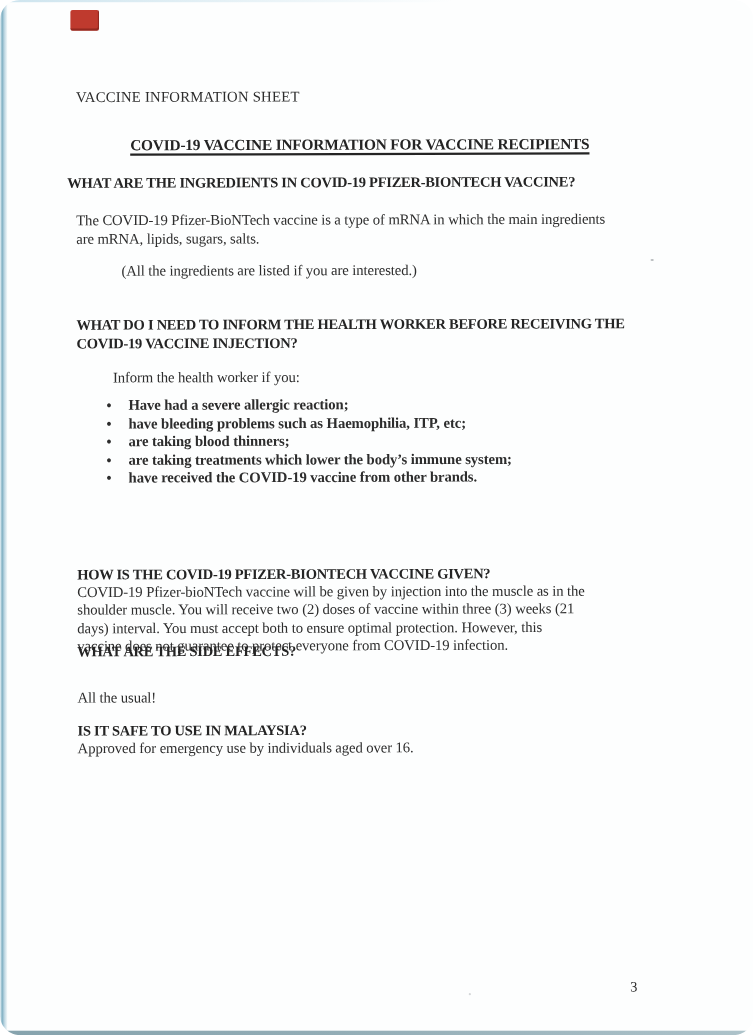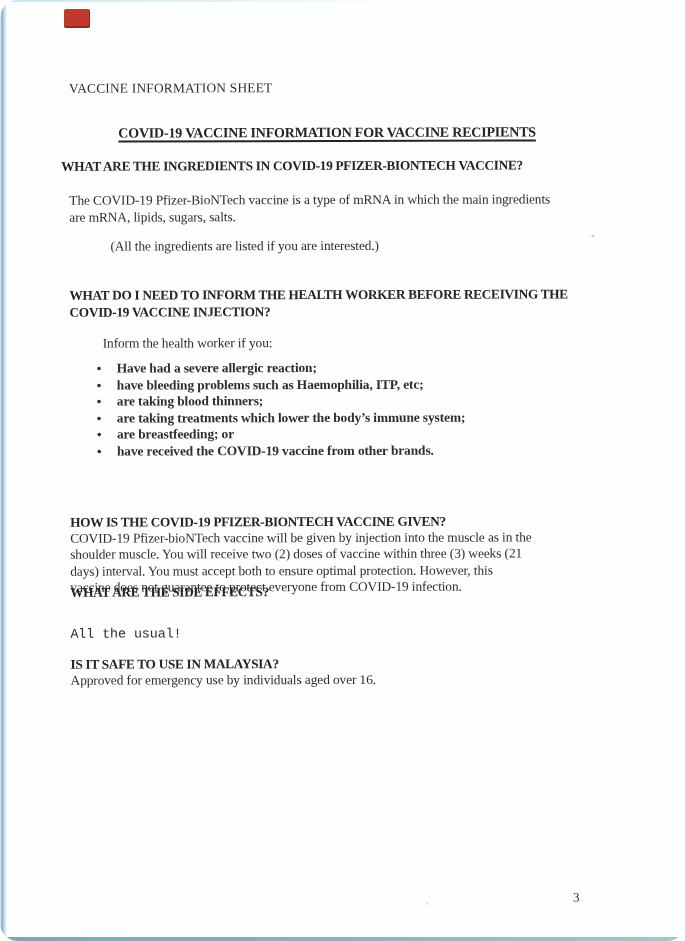--- a/index.html
+++ b/index.html
@@ -63,21 +63,21 @@
   }
   .bullet-list li { position: relative; padding-left: 47px; font-weight: bold; }
   .bullet-list li::before {
     content: "\2022";
     position: absolute; left: 27px; top: 0;
     font-size: 13px;
   }
   .h-s3 { left: 70px; top: 514px; width: 560px; }
   .p-s3 { left: 70px; top: 530px; width: 552px; line-height: 16.3px; }
   .h-s4 { left: 70px; top: 584px; width: 560px; }
-  .p-s4 { left: 70px; top: 626px; width: 545px; font-family: Liberation Mono, monospace; }
+  .p-s4 { left: 70px; top: 626px; width: 545px; }
   .h-s5 { left: 70px; top: 656px; width: 560px; }
   .p-s5 { left: 70px; top: 672px; width: 545px; }
   .page-number { left: 560px; top: 890px; width: 30px; text-align: center; font-size: 13px; }
   .speck { position: absolute; border-radius: 50%; background: #b9bdbf; }
   .speck1 { left: 592px; top: 236px; width: 3px; height: 2px; }
   .speck2 { left: 425px; top: 903px; width: 2px; height: 2px; opacity: .6; }
 </style>
 </head>
 <body>
 
@@ -98,21 +98,20 @@
 
     <div class="t hd h-s2">WHAT DO I NEED TO INFORM THE HEALTH WORKER BEFORE RECEIVING THE
 COVID-19 VACCINE INJECTION?</div>
     <div class="t p-s2intro">Inform the health worker if you:</div>
 
     <ul class="bullet-list">
       <li>Have had a severe allergic reaction;</li>
       <li>have bleeding problems such as Haemophilia, ITP, etc;</li>
       <li>are taking blood thinners;</li>
       <li>are taking treatments which lower the body’s immune system;</li>
-      <li>are breastfeeding; or</li>
       <li>have received the COVID-19 vaccine from other brands.</li>
     </ul>
 
     <div class="t hd h-s3">HOW IS THE COVID-19 PFIZER-BIONTECH VACCINE GIVEN?</div>
     <div class="t p-s3">COVID-19 Pfizer-bioNTech vaccine will be given by injection into the muscle as in the
 shoulder muscle. You will receive two (2) doses of vaccine within three (3) weeks (21
 days) interval. You must accept both to ensure optimal protection. However, this
 vaccine does not guarantee to protect everyone from COVID-19 infection.</div>
 
     <div class="t hd h-s4">WHAT ARE THE SIDE EFFECTS?</div>

